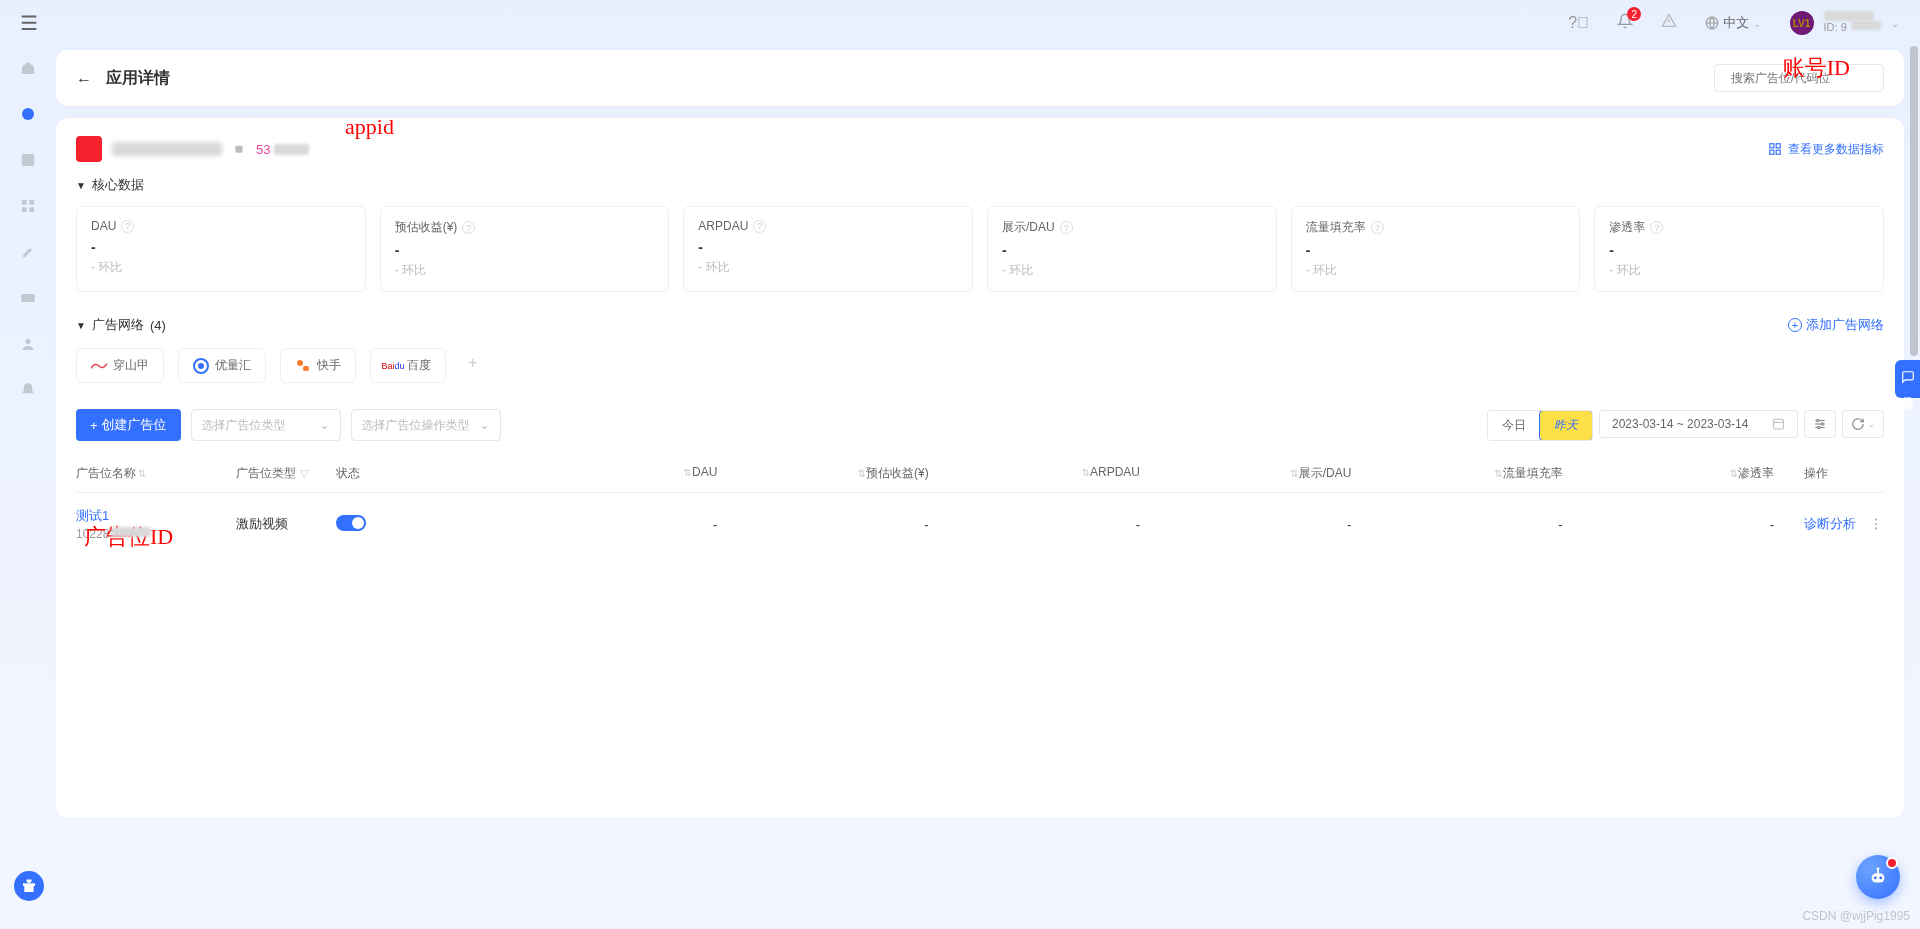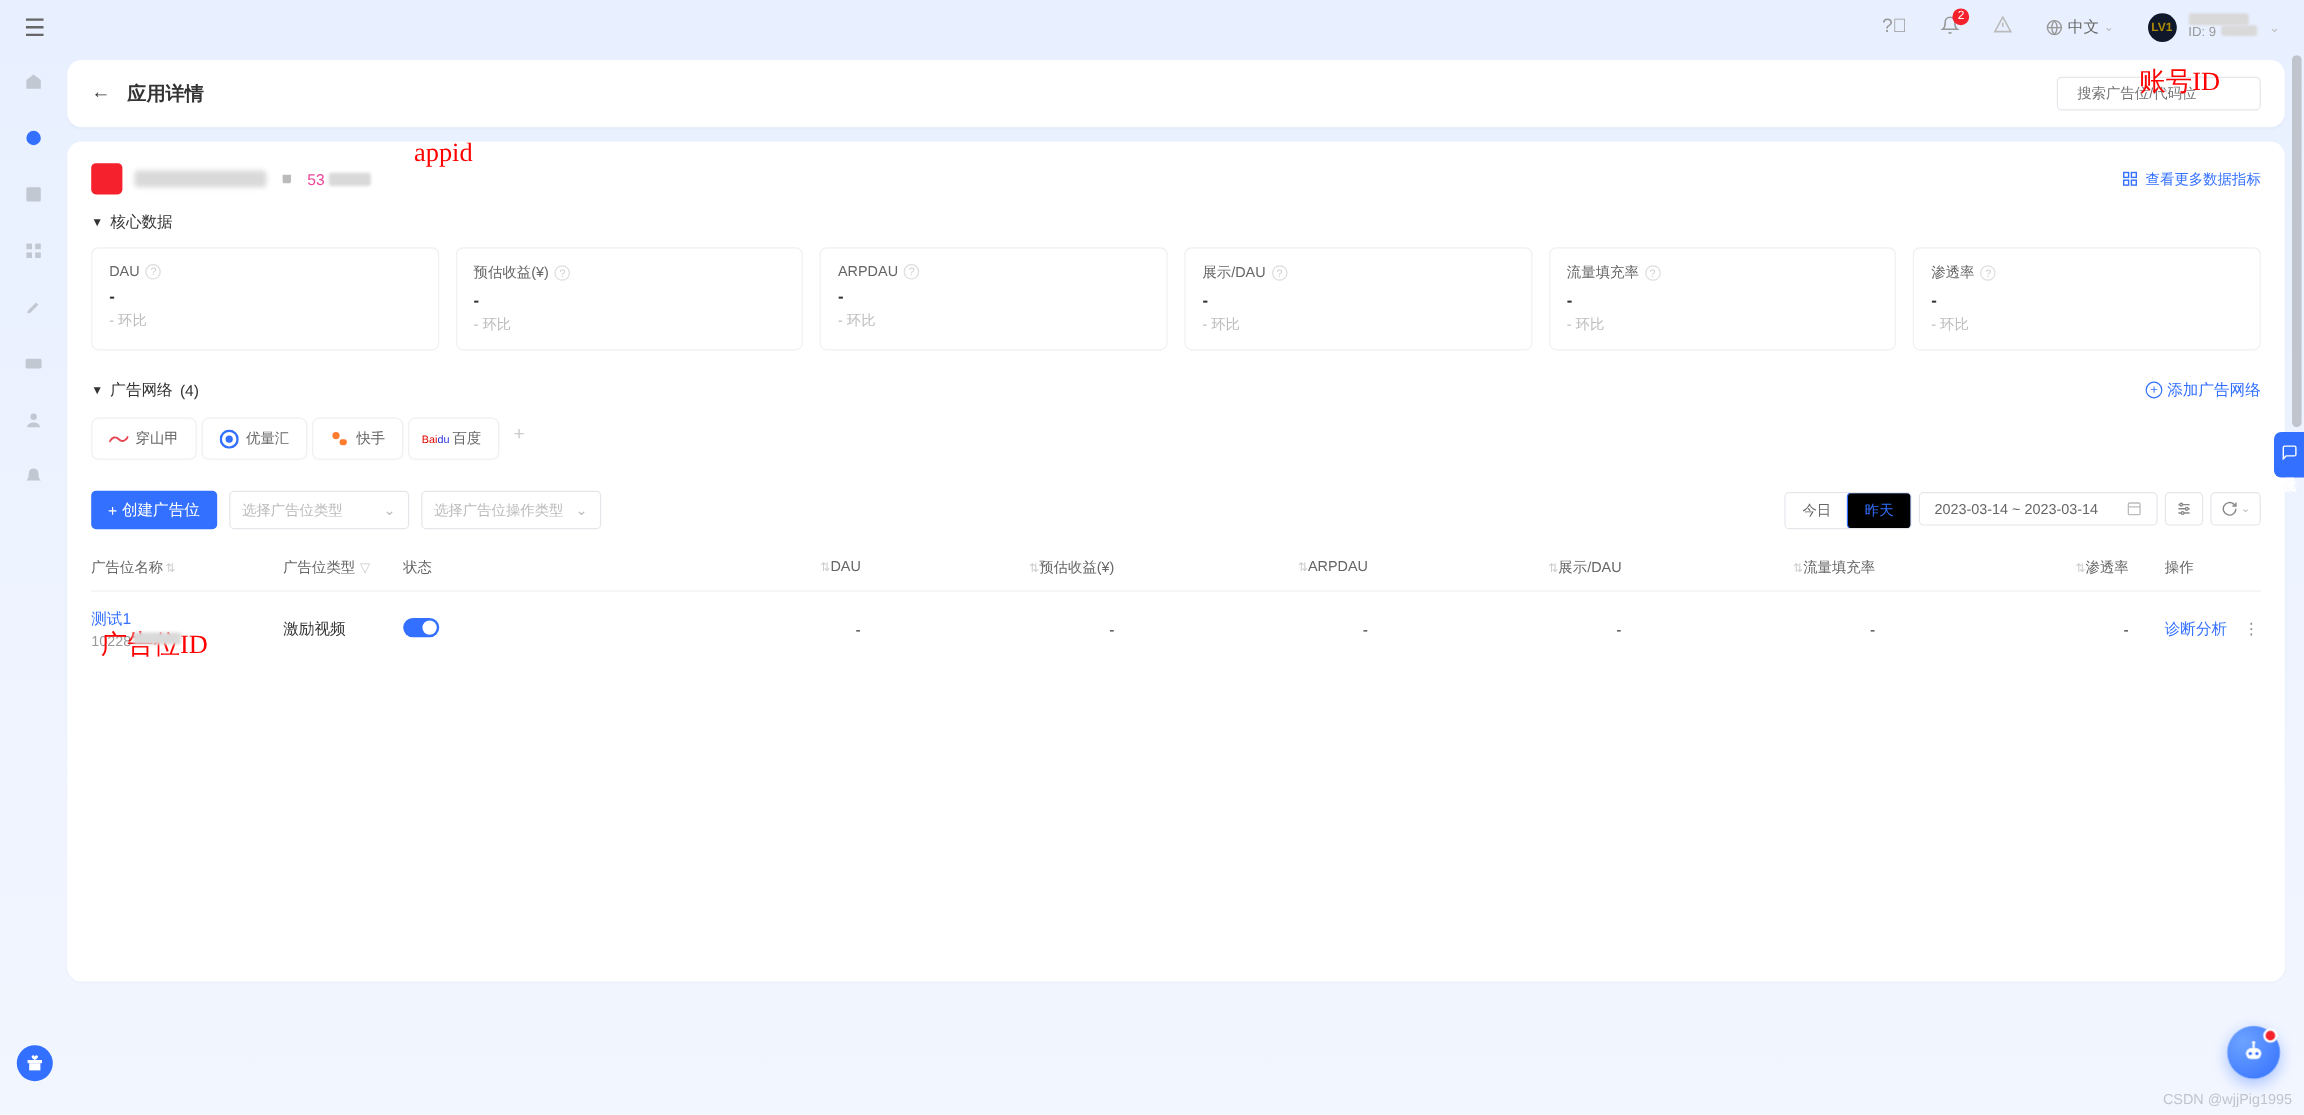--- a/index.html
+++ b/index.html
@@ -26,21 +26,21 @@
     .badge-dot {
       position: absolute; top: -6px; right: -8px;
       background: #f5222d; color: #fff; border-radius: 8px;
       font-size: 10px; min-width: 14px; height: 14px;
       display: flex; align-items: center; justify-content: center;
       padding: 0 2px;
     }
     .lang-sel { display: flex; align-items: center; gap: 4px; font-size: 13px; color: #666; }
     .user-area { display: flex; align-items: center; gap: 10px; }
     .lv-badge {
-      background: #0f172a; color: #ad8b00; border-radius: 50%;
+      background: #701a75; color: #ad8b00; border-radius: 50%;
       width: 24px; height: 24px; display: flex; align-items: center;
       justify-content: center; font-size: 10px; font-weight: 600;
     }
     .user-meta { display: flex; flex-direction: column; line-height: 1.2; }
     .user-name-blur { width: 50px; height: 10px; background: #d9d9d9; border-radius: 2px; filter: blur(1px); }
     .user-id { font-size: 11px; color: #999; display: flex; gap: 4px; }
     .user-id-blur { width: 30px; height: 9px; background: #d9d9d9; border-radius: 2px; filter: blur(1px); }
 
     
     .leftnav {
@@ -137,21 +137,21 @@
     
     .adnet-head {
       display: flex; justify-content: space-between; align-items: center;
       margin-bottom: 14px;
     }
     .add-net-link {
       color: #3370ff; font-size: 13px; display: flex;
       align-items: center; gap: 4px; cursor: pointer;
     }
     .adnet-chips {
-      display: flex; gap: 4px; margin-bottom: 26px;
+      display: flex; gap: 14px; margin-bottom: 26px;
     }
     .chip {
       background: #fff; border: 1px solid #eef0f3; border-radius: 6px;
       padding: 8px 14px; display: flex; align-items: center; gap: 6px;
       font-size: 12px; color: #666; box-shadow: 0 1px 2px rgba(0,0,0,0.02);
     }
     .chip-ic { width: 16px; height: 16px; display: inline-flex; align-items:center; justify-content:center; }
     .chip-add { color: #ccc; font-size: 16px; padding: 6px 8px; cursor:pointer; }
 
     
@@ -167,21 +167,21 @@
     }
     .select-box {
       border: 1px solid #e5e6eb; border-radius: 4px;
       padding: 6px 10px; min-width: 150px; background: #fff;
       display: flex; justify-content: space-between; align-items: center;
       color: #bbb; font-size: 12px; cursor: pointer;
     }
     .toolbar-right { display: flex; gap: 6px; align-items: flex-start; }
     .seg { display: inline-flex; border: 1px solid #e5e6eb; border-radius: 4px; overflow:hidden;}
     .seg-btn { padding: 6px 14px; font-size: 12px; background: #fff; color: #666; cursor: pointer; }
-    .seg-btn.active { color: #3370ff; background: #000000; border: 1px solid #3370ff; margin:-1px; border-radius:4px;}
+    .seg-btn.active { color: #3370ff; background: #fde047; border: 1px solid #3370ff; margin:-1px; border-radius:4px;font-style:italic;}
     .date-box {
       border: 1px solid #e5e6eb; border-radius: 4px;
       padding: 6px 12px; font-size: 12px; color: #666;
       display: flex; align-items: center; gap: 24px; background:#fff;
     }
     .ic-btn {
       border: 1px solid #e5e6eb; border-radius: 4px;
       padding: 6px 8px; color: #888; cursor: pointer; background:#fff;
       display:flex; align-items:center;
     }

